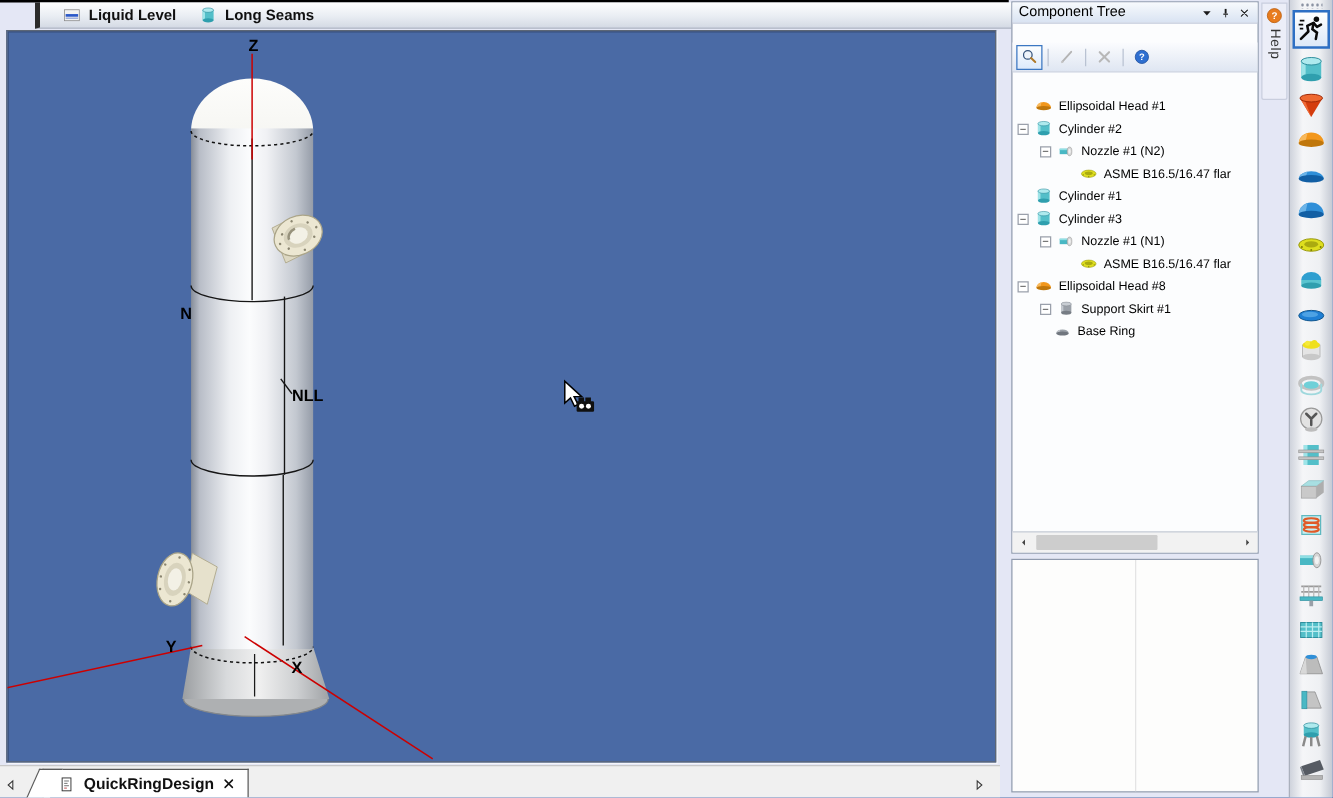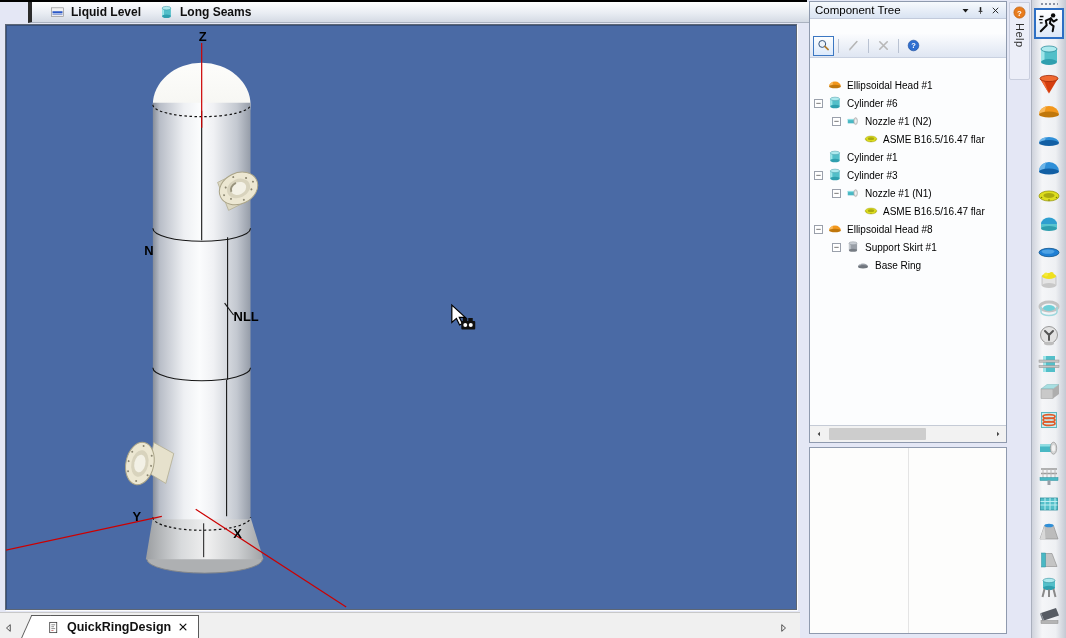--- a/index.html
+++ b/index.html
@@ -317,21 +317,21 @@
       <div class="tree-row" style="padding-left: 4px;">
         <span class="expander">−</span>
         <span class="icon">
           <svg viewBox="0 0 24 24" xmlns="http://www.w3.org/2000/svg">
             <rect x="4" y="5" width="16" height="13" fill="#53bfc9"></rect>
             <rect x="4" y="5" width="3.5" height="13" fill="#9de4e8"></rect>
             <ellipse cx="12" cy="18" rx="8" ry="3" fill="#2f9fae"></ellipse>
             <ellipse cx="12" cy="5" rx="8" ry="3" fill="#aeeaee" stroke="#2f8f9e" stroke-width=".8"></ellipse>
           </svg>
         </span>
-        <span class="tree-label">Cylinder #6</span>
+        <span class="tree-label">Cylinder #2</span>
       </div>
       <div class="tree-row" style="padding-left: 22px;">
         <span class="expander">−</span>
         <span class="icon">
           <svg viewBox="0 0 24 24" xmlns="http://www.w3.org/2000/svg">
             <rect x="3" y="8.5" width="11" height="7.5" fill="#49b8c4"></rect>
             <rect x="3" y="8.5" width="11" height="2" fill="#8fdfe4"></rect>
             <ellipse cx="16.5" cy="12.2" rx="3.2" ry="6" fill="#d6d6d6" stroke="#8f8f8f" stroke-width=".7"></ellipse>
             <ellipse cx="16.5" cy="12.2" rx="1.6" ry="3.2" fill="#f2f2f2"></ellipse>
           </svg>
@@ -416,21 +416,21 @@
         <span class="icon">
           <svg viewBox="0 0 24 24" xmlns="http://www.w3.org/2000/svg">
             <rect x="5" y="5.5" width="14" height="12" fill="#9aa0a8"></rect>
             <rect x="5" y="5.5" width="3" height="12" fill="#c4c9cf"></rect>
             <ellipse cx="12" cy="17.5" rx="7" ry="2.6" fill="#767c84"></ellipse>
             <ellipse cx="12" cy="5.5" rx="7" ry="2.6" fill="#c8cdd3" stroke="#81878f" stroke-width=".7"></ellipse>
           </svg>
         </span>
         <span class="tree-label">Support Skirt #1</span>
       </div>
-      <div class="tree-row" style="padding-left: 32px; align-items: center;">
+      <div class="tree-row" style="padding-left: 19px; align-items: center;">
         <span class="expander hidden"></span>
         <span class="icon">
           <svg viewBox="0 0 24 24" xmlns="http://www.w3.org/2000/svg">
             <path d="M3.5,15 A8.5,5.5 0 0 1 20.5,15 Z" fill="#9aa0a8"></path>
             <path d="M3.5,15 A8.5,5.5 0 0 1 9,10 L7.5,15 Z" fill="#bfc4ca"></path>
             <ellipse cx="12" cy="15" rx="8.5" ry="2.8" fill="#70767e"></ellipse>
           </svg>
         </span>
         <span class="tree-label">Base Ring</span>
       </div>

